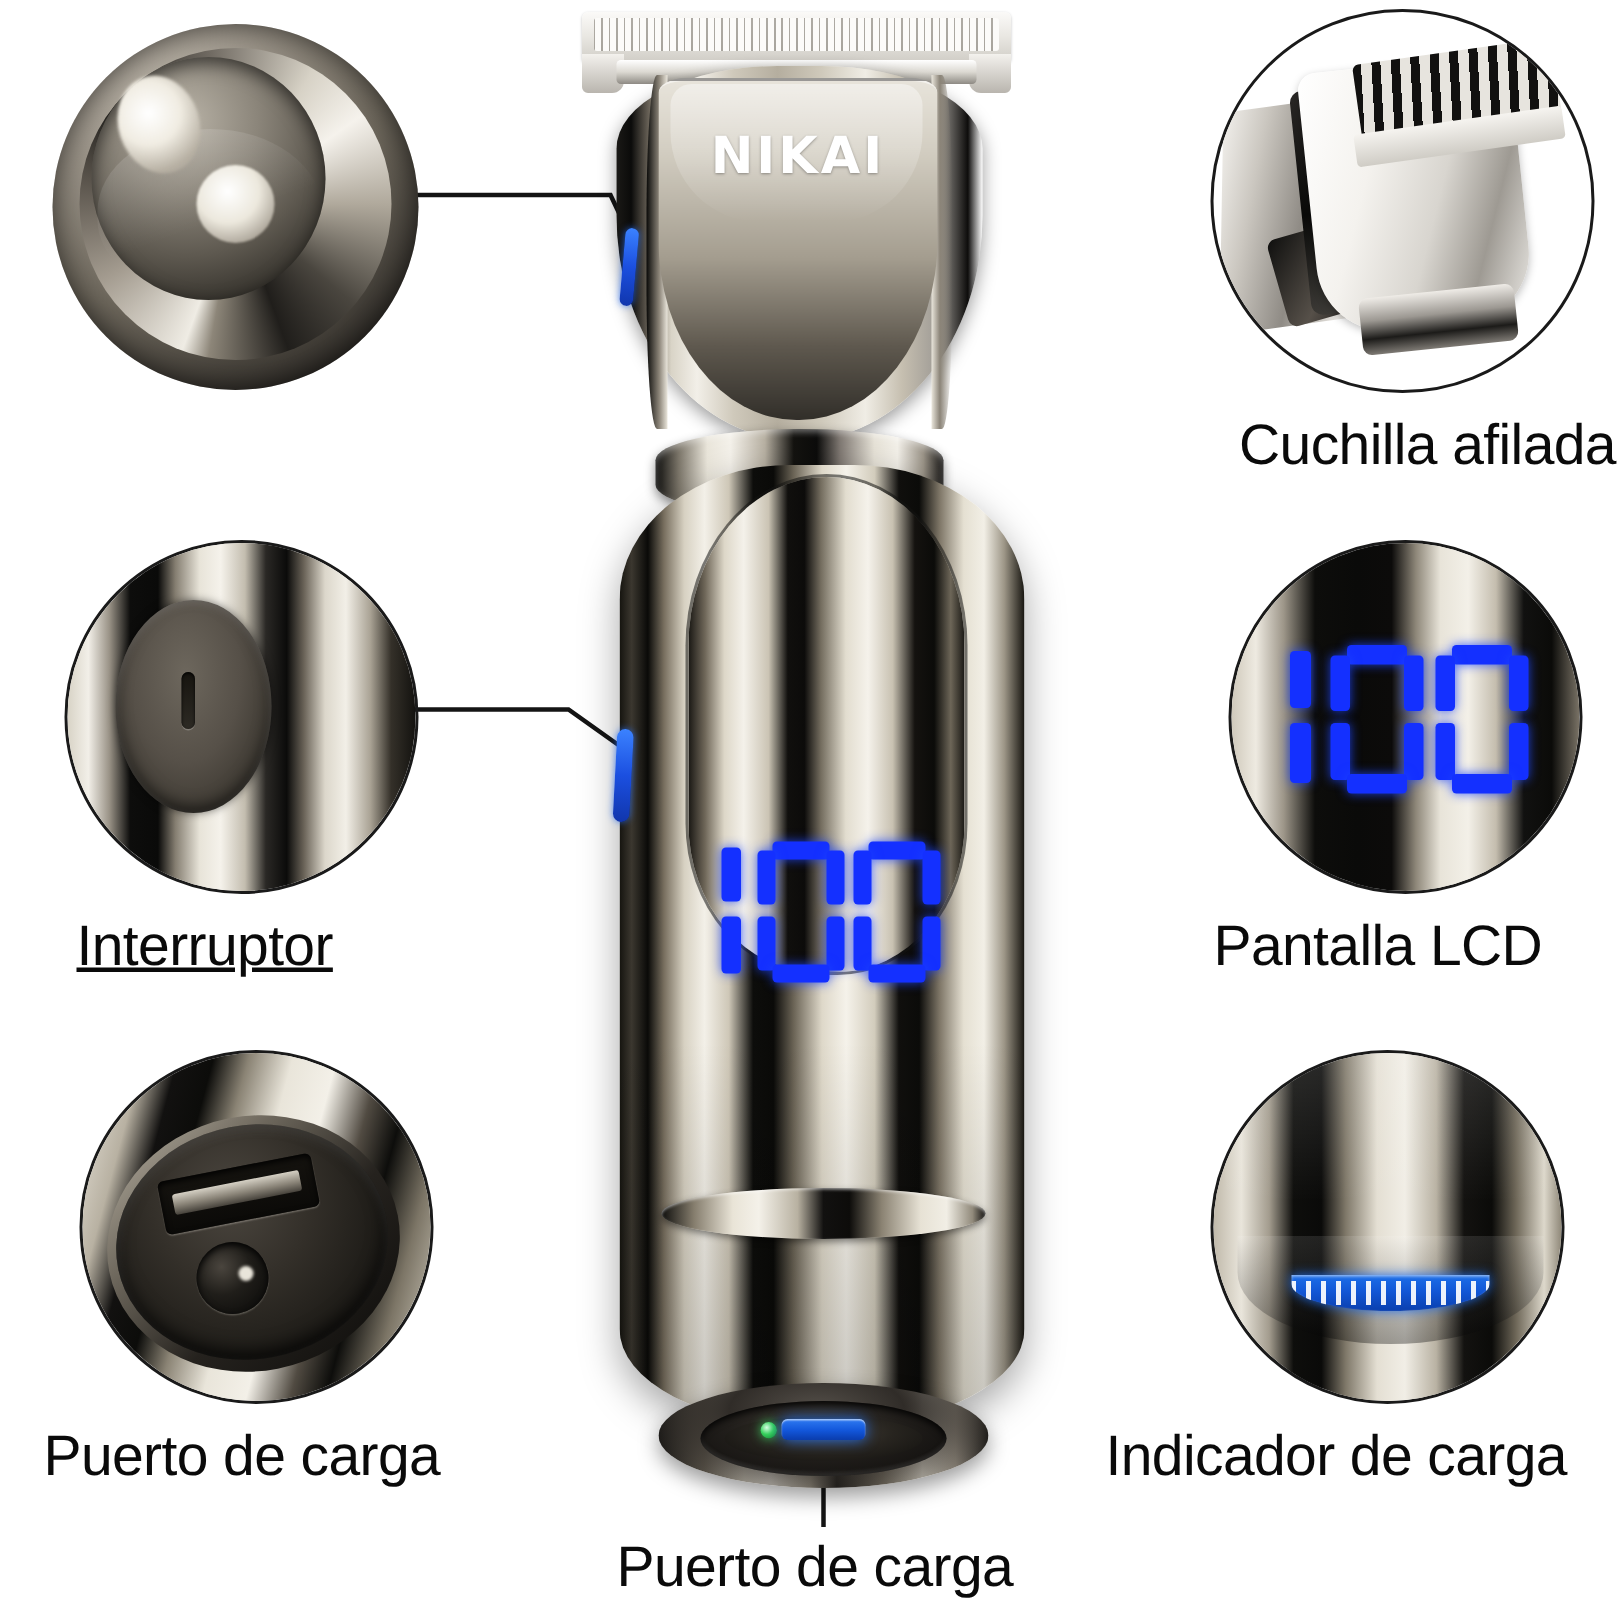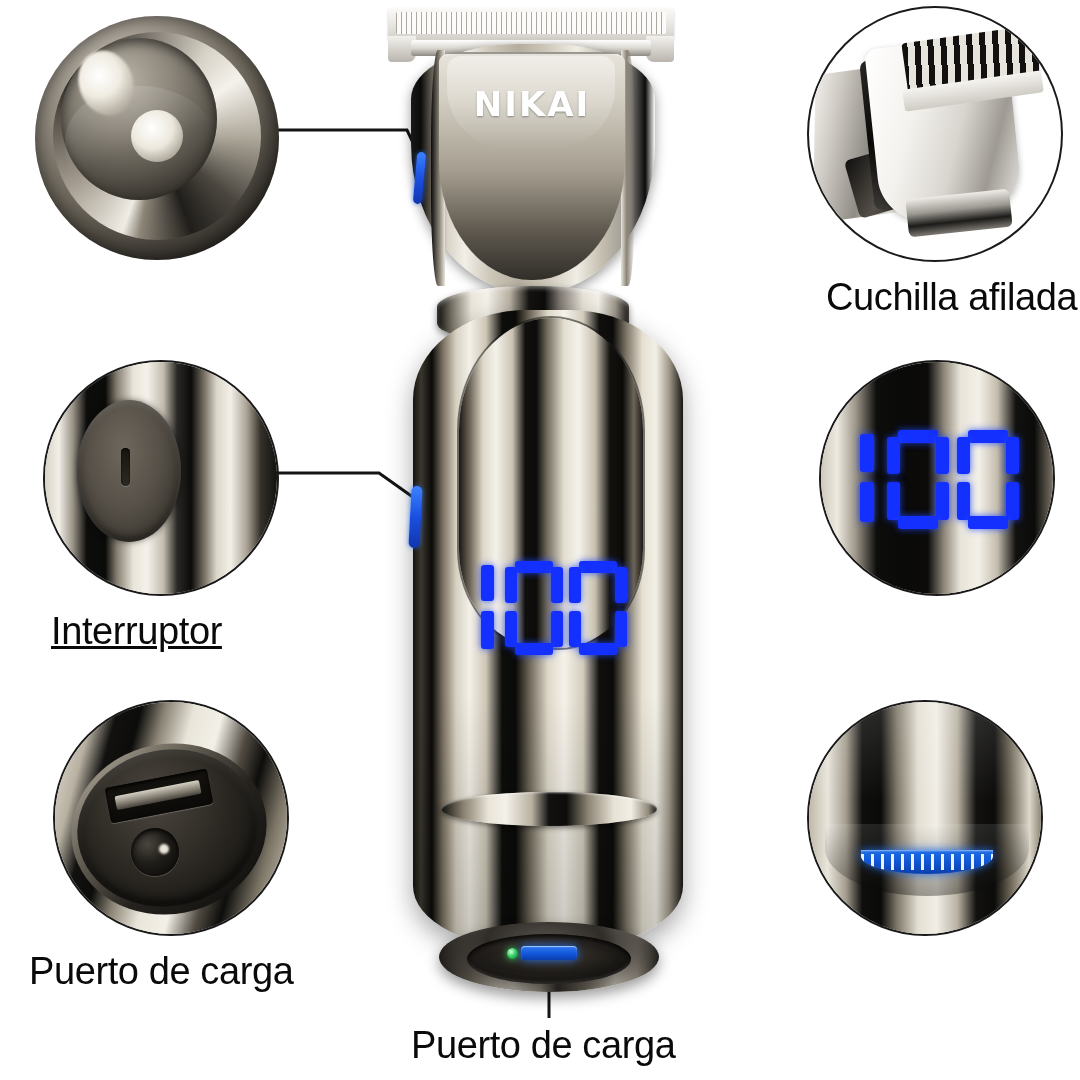--- a/index.html
+++ b/index.html
@@ -584,25 +584,27 @@
           <div class="seg" style="left: 0px; top: 7px; width: 13px; height: 37px; background: rgb(20, 48, 255);"></div>
           <div class="seg" style="left: 49px; top: 7px; width: 13px; height: 37px; background: rgb(20, 48, 255);"></div>
           <div class="seg off" style="left:11px;top:44px;width:40px;height:11px;"></div>
           <div class="seg" style="left: 0px; top: 52px; width: 13px; height: 38px; background: rgb(20, 48, 255);"></div>
           <div class="seg" style="left: 49px; top: 52px; width: 13px; height: 38px; background: rgb(20, 48, 255);"></div>
           <div class="seg" style="left: 11px; top: 86px; width: 40px; height: 13px; background: rgb(20, 48, 255);"></div>
         </div>
       </div>
     </div>
   </div>
+  <div class="caption" style="left:802px;top:612px;">Pantalla LCD</div>
 
   <div class="inset" style="left:800px;top:700px;width:236px;height:236px;">
     <div class="metal-vert2" style="background:linear-gradient(90deg,#c0b9aa 0%,#e9e5db 8%,#a39c8e 16%,#0e0e0c 23%,#0a0a09 31%,#7f7869 38%,#e4dfd3 47%,#f1eee6 55%,#b9b2a3 64%,#131210 72%,#0b0b09 80%,#6f6859 87%,#ddd8cb 95%,#8f8879 100%);"></div>
     <div id="ci-cap"></div>
     <div id="ci-band"></div>
     <div id="ci-led">
       <div id="ci-led-marks"></div>
     </div>
   </div>
+  <div class="caption" style="left:730px;top:952px;">Indicador de carga</div>
 
   <div class="caption" style="left:404px;top:1026px;">Puerto de carga</div>
 
 </div>
 
 </body></html>

